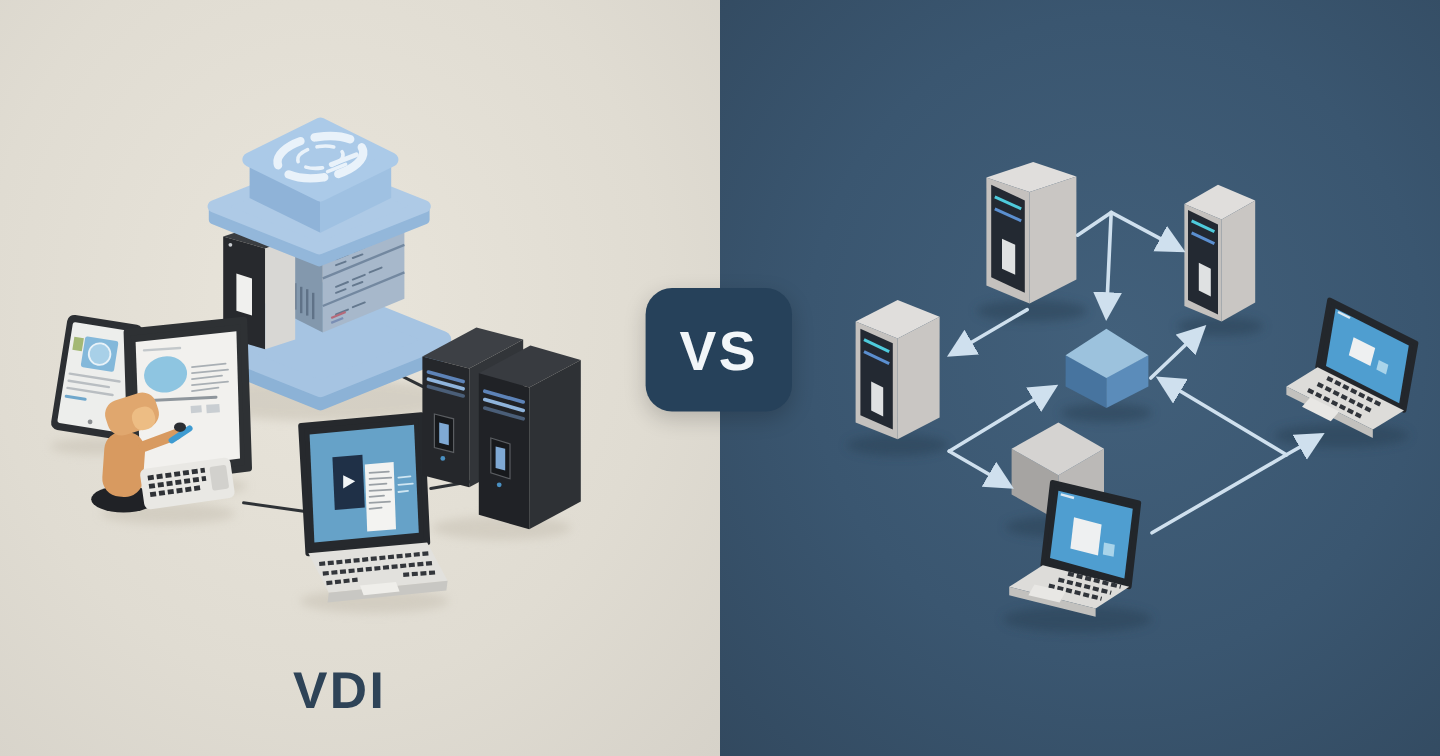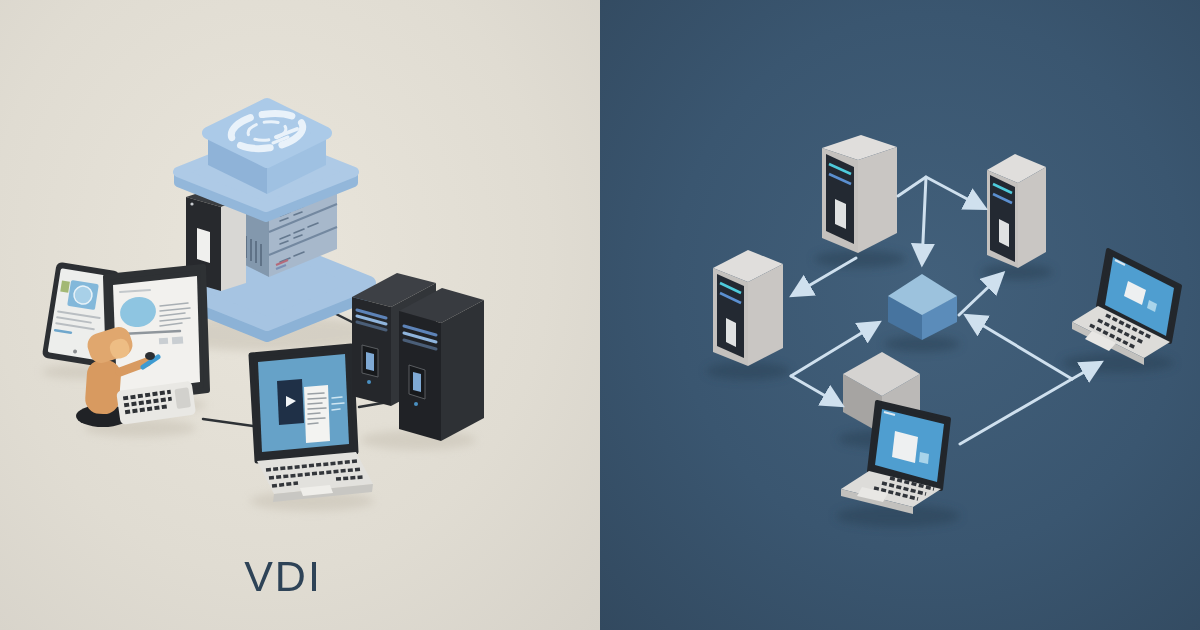--- a/index.html
+++ b/index.html
@@ -3,21 +3,21 @@
 <meta charset="utf-8">
 <style>
   html,body{margin:0;padding:0;background:#222;}
   .canvas{position:relative;width:1200px;height:630px;overflow:hidden;
           font-family:"Liberation Sans", sans-serif;}
   .panel{position:absolute;top:0;height:630px;width:600px;}
   .panel.left{left:0;background:radial-gradient(ellipse at 45% 40%, #e9e5db 0%, #e0dcd2 60%, #d6d2c9 100%);}
   .panel.right{left:600px;background:radial-gradient(ellipse at 55% 45%, #42607b 0%, #3a5670 55%, #32495f 100%);}
   .scene{position:absolute;left:0;top:0;width:600px;height:630px;display:block;}
   .label{position:absolute;top:552px;width:200px;text-align:center;
-         font-size:43px;font-weight:400;letter-spacing:2px;line-height:48px;}
+         font-size:43px;font-weight:700;letter-spacing:2px;line-height:48px;}
   .label-vdi{left:183px;color:#2e4357;}
   .label-rds{left:775px;color:#eef2f6;}
   .vs-badge{position:absolute;left:538px;top:240px;width:122px;height:103px;
             background:#26415a;border-radius:22px;display:flex;align-items:center;justify-content:center;
             box-shadow:0 6px 18px rgba(0,0,0,.18);}
   .vs-badge span{color:#f2f6f9;font-size:46px;font-weight:700;letter-spacing:2px;}
 </style>
 </head>
 <body>
 
@@ -325,14 +325,17 @@
         <path d="M 191 376 L 241 405" marker-end="url(#ah)"></path>
         <path d="M 360 444 L 472 379"></path>
         <path d="M 472 379 L 367 316" marker-end="url(#ah)"></path>
         <path d="M 472 379 L 500 363" marker-end="url(#ah)"></path>
         <path d="M 359 315 L 402 274" marker-end="url(#ah)"></path>
       </g>
     </svg>
   </section>
 
   <div class="label label-vdi">VDI</div>
+  <div class="vs-badge">
+    <span>VS</span>
+  </div>
 
 </div>
 
 </body></html>

